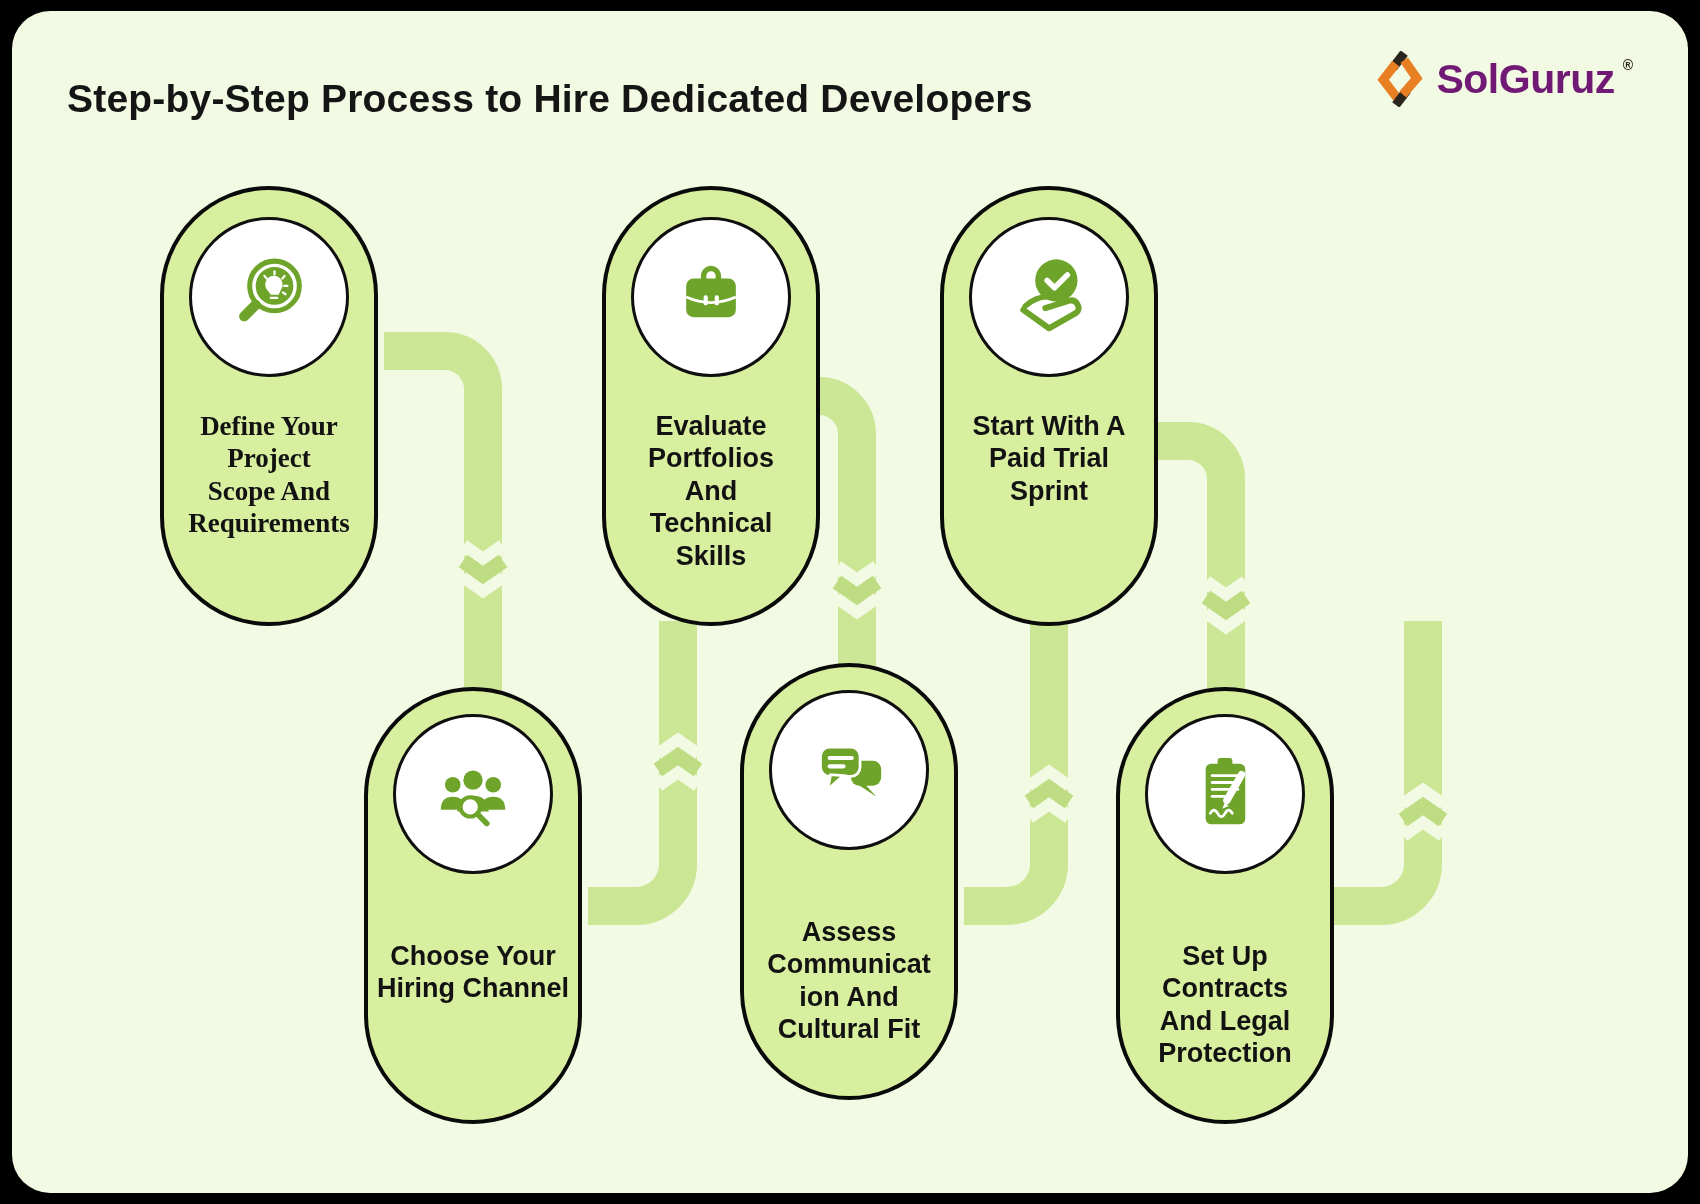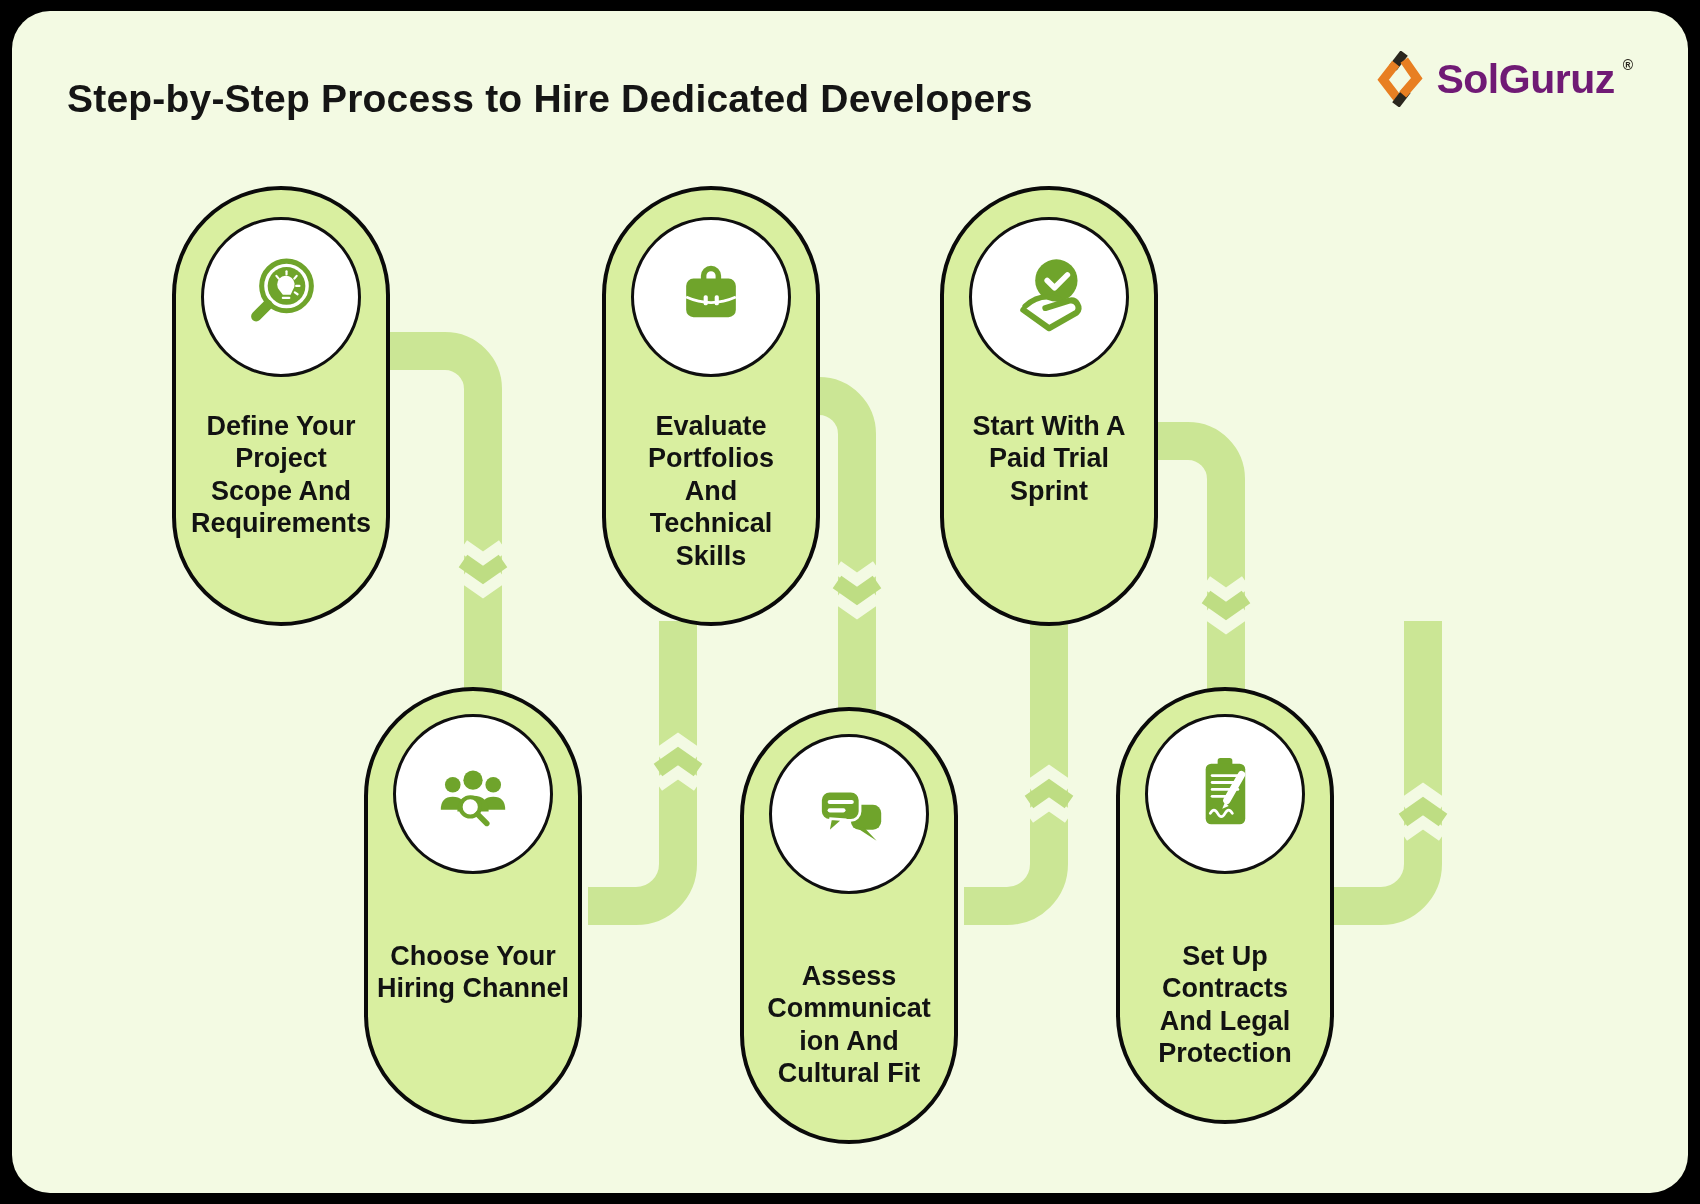--- a/index.html
+++ b/index.html
@@ -13,26 +13,26 @@
   .logo{position:absolute;right:55px;top:40px;display:flex;align-items:center;gap:8px;}
   .logo svg{display:block;}
   .logo-text{font-size:41px;font-weight:700;color:#701a75;letter-spacing:-.5px;}
   .logo-reg{font-size:14px;font-weight:700;color:#2a261e;vertical-align:super;position:relative;top:-14px;}
   
   .connectors{position:absolute;left:0;top:0;width:1700px;height:1204px;}
   
   .card{position:absolute;width:218px;background:#d9efa0;border:4px solid #0a0a0a;
         border-radius:112px;box-sizing:border-box;display:flex;flex-direction:column;
         align-items:center;}
-  .c1{left:160px;top:175px;height:440px;}
+  .c1{left:148px;top:175px;height:440px;font-family:Liberation Serif, serif;}
   .c3{left:552px;top:175px;height:440px;margin-left:38px;}
   .c5{left:928px;top:175px;height:440px;}
   .c7{left:1302px;top:175px;height:440px;}
   .c2{left:352px;top:676px;height:437px;}
-  .c4{left:728px;top:696px;height:437px;}
+  .c4{left:728px;top:652px;height:437px;}
   .c6{left:1104px;top:676px;height:437px;}
   .icon-circle{width:160px;height:160px;border-radius:50%;background:#ffffff;
                border:3px solid #0f0f0f;box-sizing:border-box;display:flex;
                align-items:center;justify-content:center;flex:none;}
   .top .icon-circle{margin-top:27px;}
   .bottom .icon-circle{margin-top:23px;}
   .card-label{white-space:pre-line;text-align:center;font-weight:700;color:#121212;
               font-size:27px;line-height:1.2;}
   .top .card-label{margin-top:33px;}
   .bottom .card-label{margin-top:66px;}

